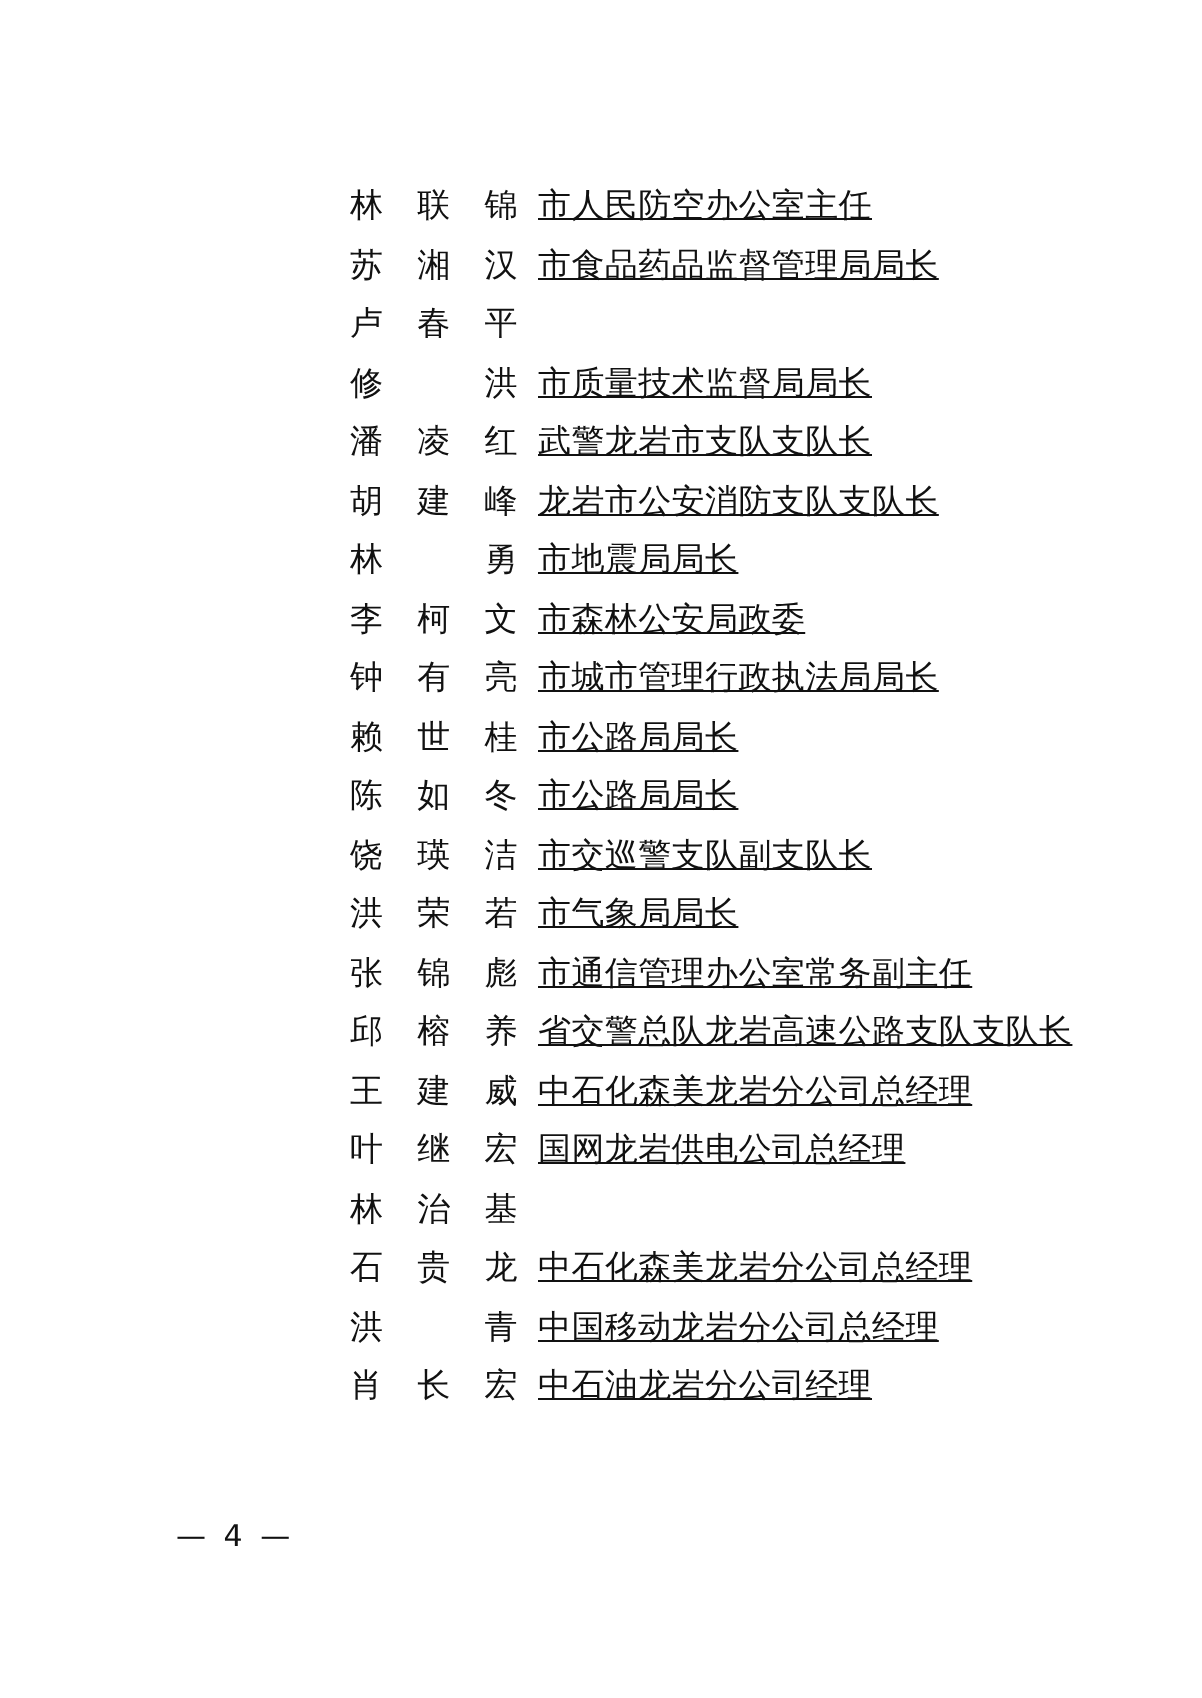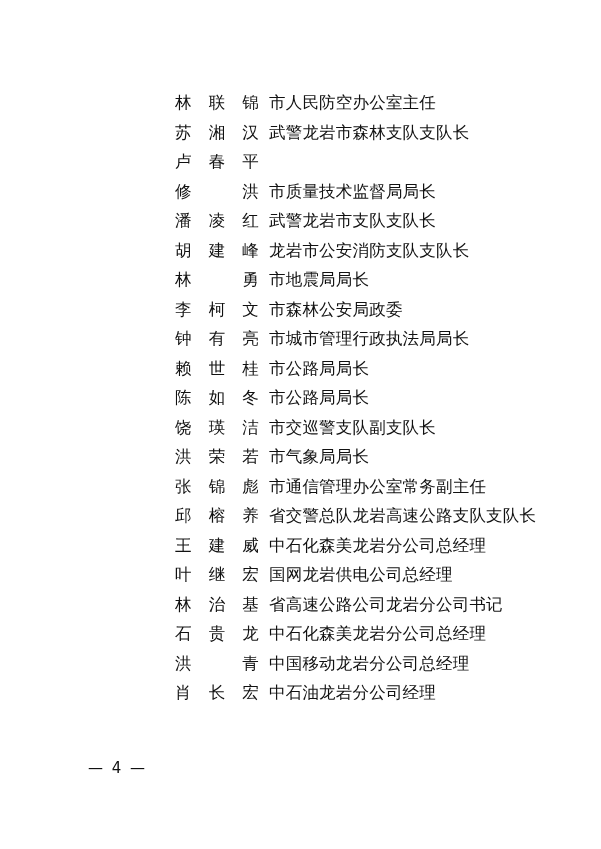--- a/index.html
+++ b/index.html
@@ -40,20 +40,21 @@
     margin-left: 175px;
     text-align: justify;
     text-align-last: justify;
     white-space: nowrap;
     flex: none;
   }
   .title {
     margin-left: 10px;
     white-space: nowrap;
     flex: none;
+    text-decoration: underline;
   }
   .footer {
     position: absolute;
     left: 0;
     top: 758px;
     width: 601px;
   }
   .page-number {
     margin-left: 88px;
     font-size: 15px;
@@ -67,21 +68,21 @@
 
 <div class="page">
 
   <div class="roster">
     <div class="roster-row">
       <span class="name">林联锦</span>
       <span class="title">市人民防空办公室主任</span>
     </div>
     <div class="roster-row">
       <span class="name">苏湘汉</span>
-      <span class="title">武警龙岩市森林支队支队长</span>
+      <span class="title">市食品药品监督管理局局长</span>
     </div>
     <div class="roster-row">
       <span class="name">卢春平</span>
     </div>
     <div class="roster-row">
       <span class="name">修　洪</span>
       <span class="title">市质量技术监督局局长</span>
     </div>
     <div class="roster-row">
       <span class="name">潘凌红</span>
@@ -130,21 +131,20 @@
     <div class="roster-row">
       <span class="name">王建威</span>
       <span class="title">中石化森美龙岩分公司总经理</span>
     </div>
     <div class="roster-row">
       <span class="name">叶继宏</span>
       <span class="title">国网龙岩供电公司总经理</span>
     </div>
     <div class="roster-row">
       <span class="name">林治基</span>
-      <span class="title">省高速公路公司龙岩分公司书记</span>
     </div>
     <div class="roster-row">
       <span class="name">石贵龙</span>
       <span class="title">中石化森美龙岩分公司总经理</span>
     </div>
     <div class="roster-row">
       <span class="name">洪　青</span>
       <span class="title">中国移动龙岩分公司总经理</span>
     </div>
     <div class="roster-row">

